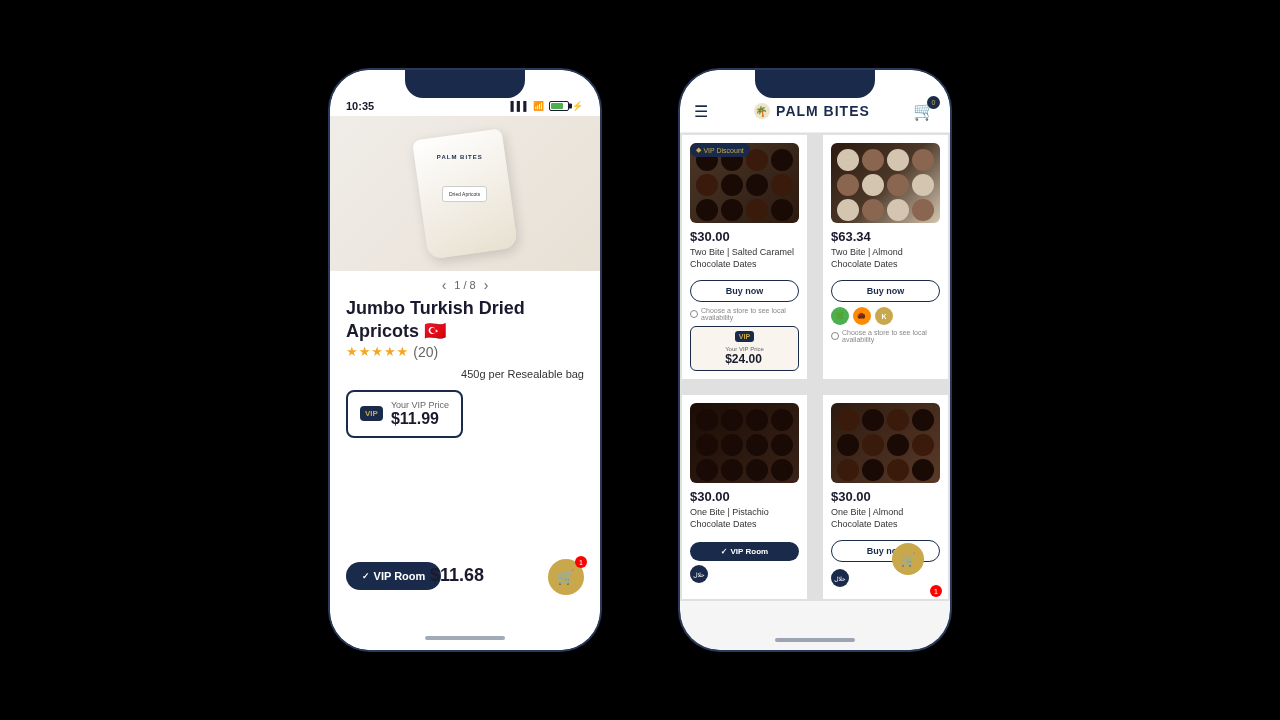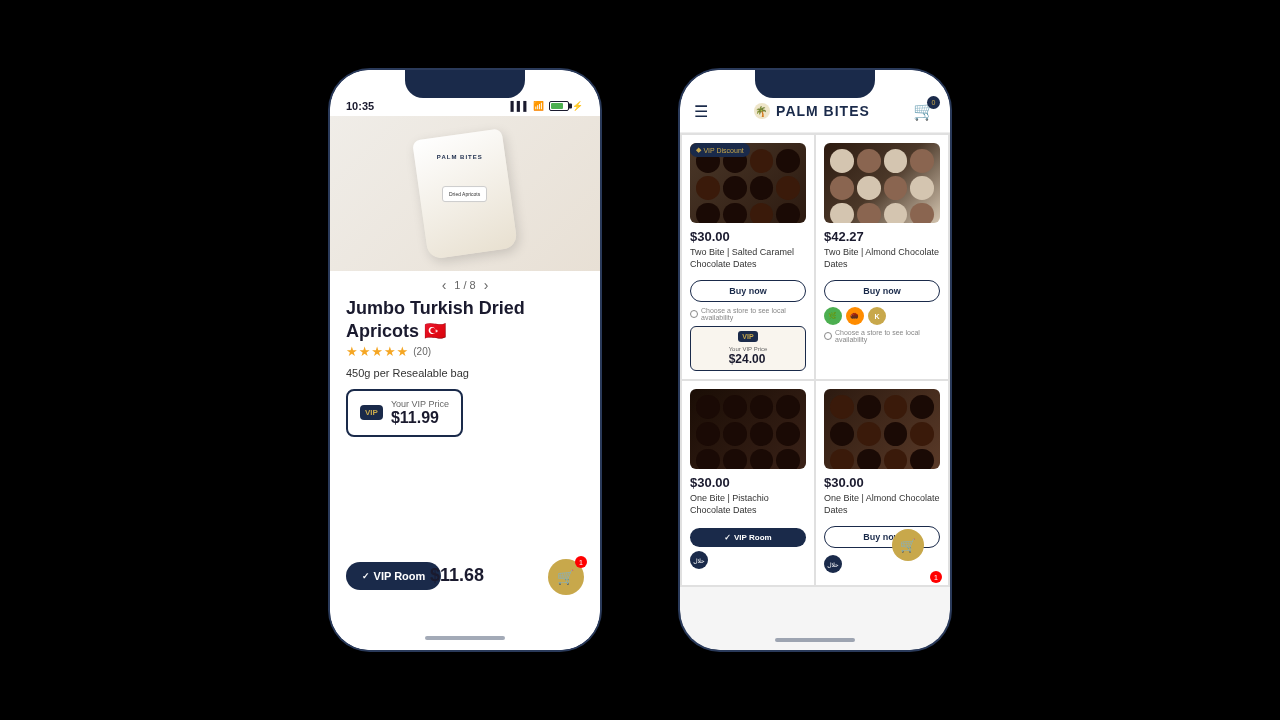--- a/index.html
+++ b/index.html
@@ -177,34 +177,35 @@
       align-items: center;
       gap: 4px;
       margin-bottom: 8px;
     }
     .stars {
       color: #f5a623;
       font-size: 13px;
       letter-spacing: 1px;
     }
     .review-count {
-      font-size: 10px;
+      font-size: 14px;
       color: #666;
     }
     .product-desc {
       font-size: 10px;
       color: #555;
       line-height: 1.5;
       margin-bottom: 10px;
     }
     .product-weight {
       font-size: 11px;
       color: #333;
       font-weight: 500;
       margin-bottom: 10px;
+      text-align: right;
     }
     .vip-price-box {
       background: #fff;
       border: 2px solid #1a2a4a;
       border-radius: 8px;
       padding: 8px 12px;
       display: inline-flex;
       align-items: center;
       gap: 8px;
       margin-bottom: 8px;
@@ -336,21 +337,21 @@
       width: 13px;
       height: 13px;
       border-radius: 50%;
       display: flex;
       align-items: center;
       justify-content: center;
     }
     .products-grid {
       display: grid;
       grid-template-columns: 1fr 1fr;
-      gap: 2px;
+      gap: 16px;
       padding: 2px;
       background: #e0e0e0;
     }
     .product-card {
       background: #fff;
       padding: 8px;
       display: flex;
       flex-direction: column;
       position: relative;
     }
@@ -676,21 +677,21 @@
               <div class="choc-dot light"></div>
               <div class="choc-dot white"></div>
               <div class="choc-dot light"></div>
               <div class="choc-dot white"></div>
               <div class="choc-dot white"></div>
               <div class="choc-dot light"></div>
               <div class="choc-dot white"></div>
               <div class="choc-dot light"></div>
             </div>
           </div>
-          <div class="card-price">$42.27</div>
+          <div class="card-price">$63.34</div>
           <div class="card-name">Two Bite | Almond Chocolate Dates</div>
           <button class="buy-btn">Buy now</button>
           <div class="cert-icons">
             <div class="cert-icon cert-green">🌿</div>
             <div class="cert-icon cert-orange">🌰</div>
             <div class="cert-icon cert-red">K</div>
           </div>
           <div class="store-choose">
             <span class="radio-dot"></span>
             <span>Choose a store to see local availability</span>

